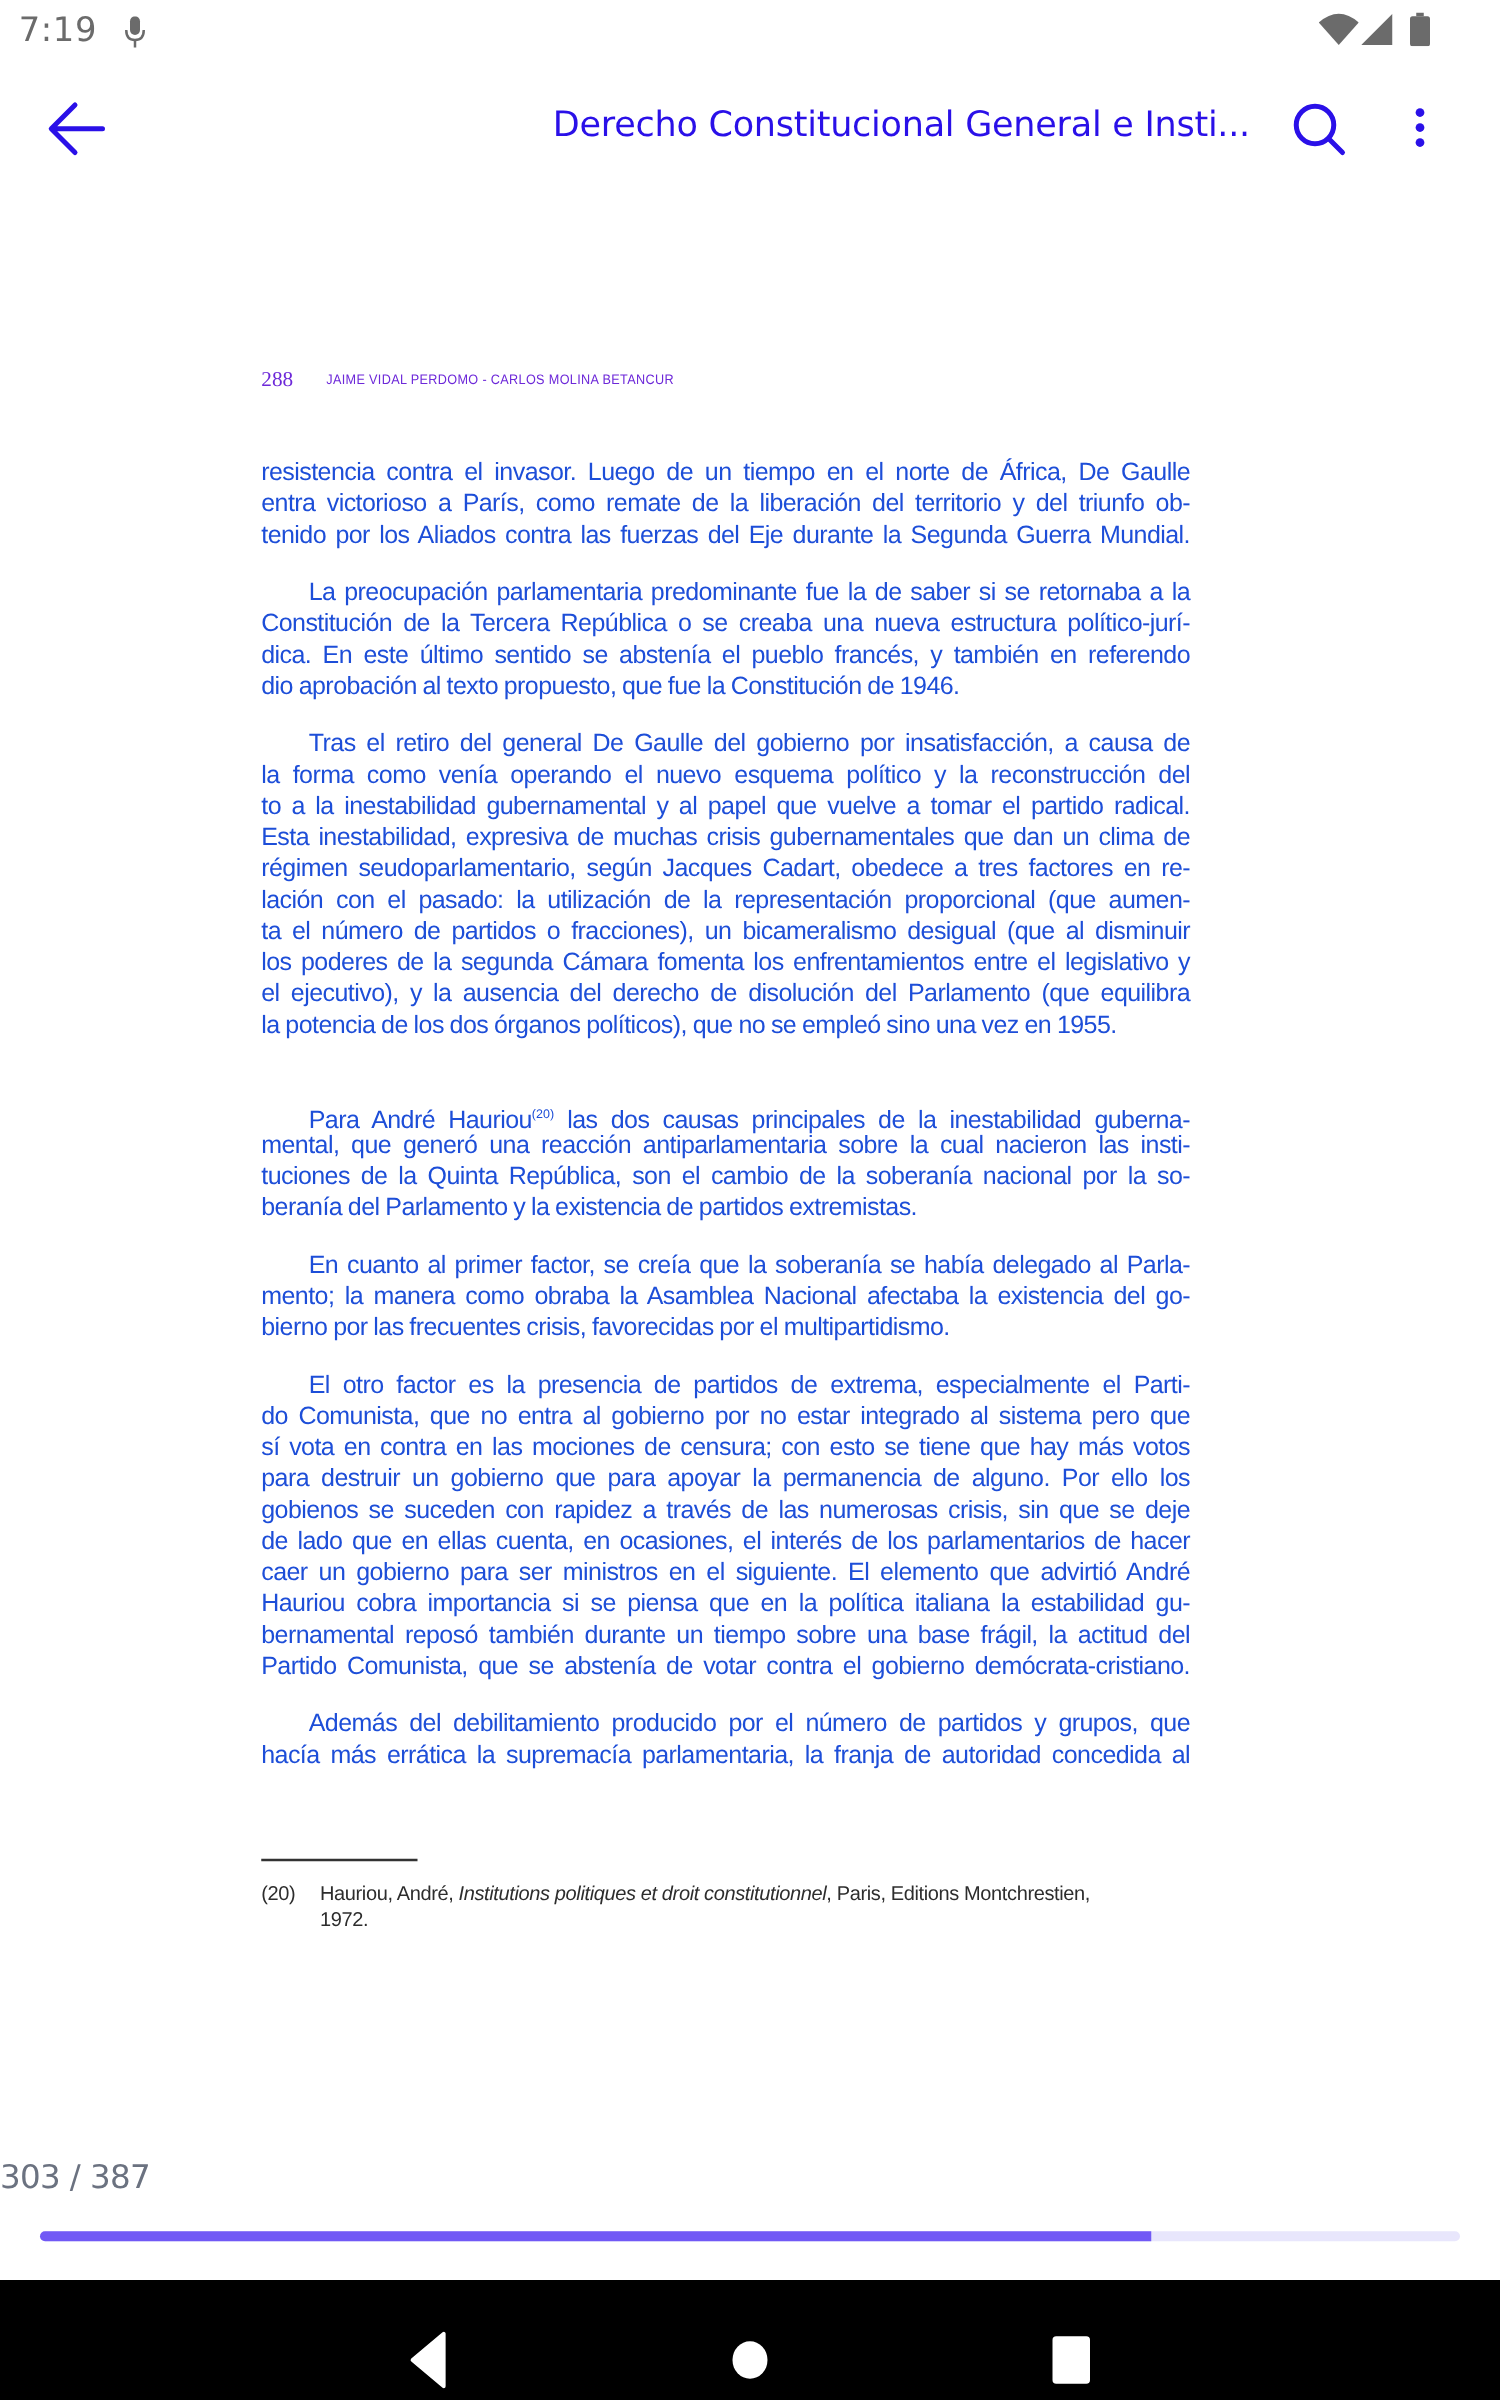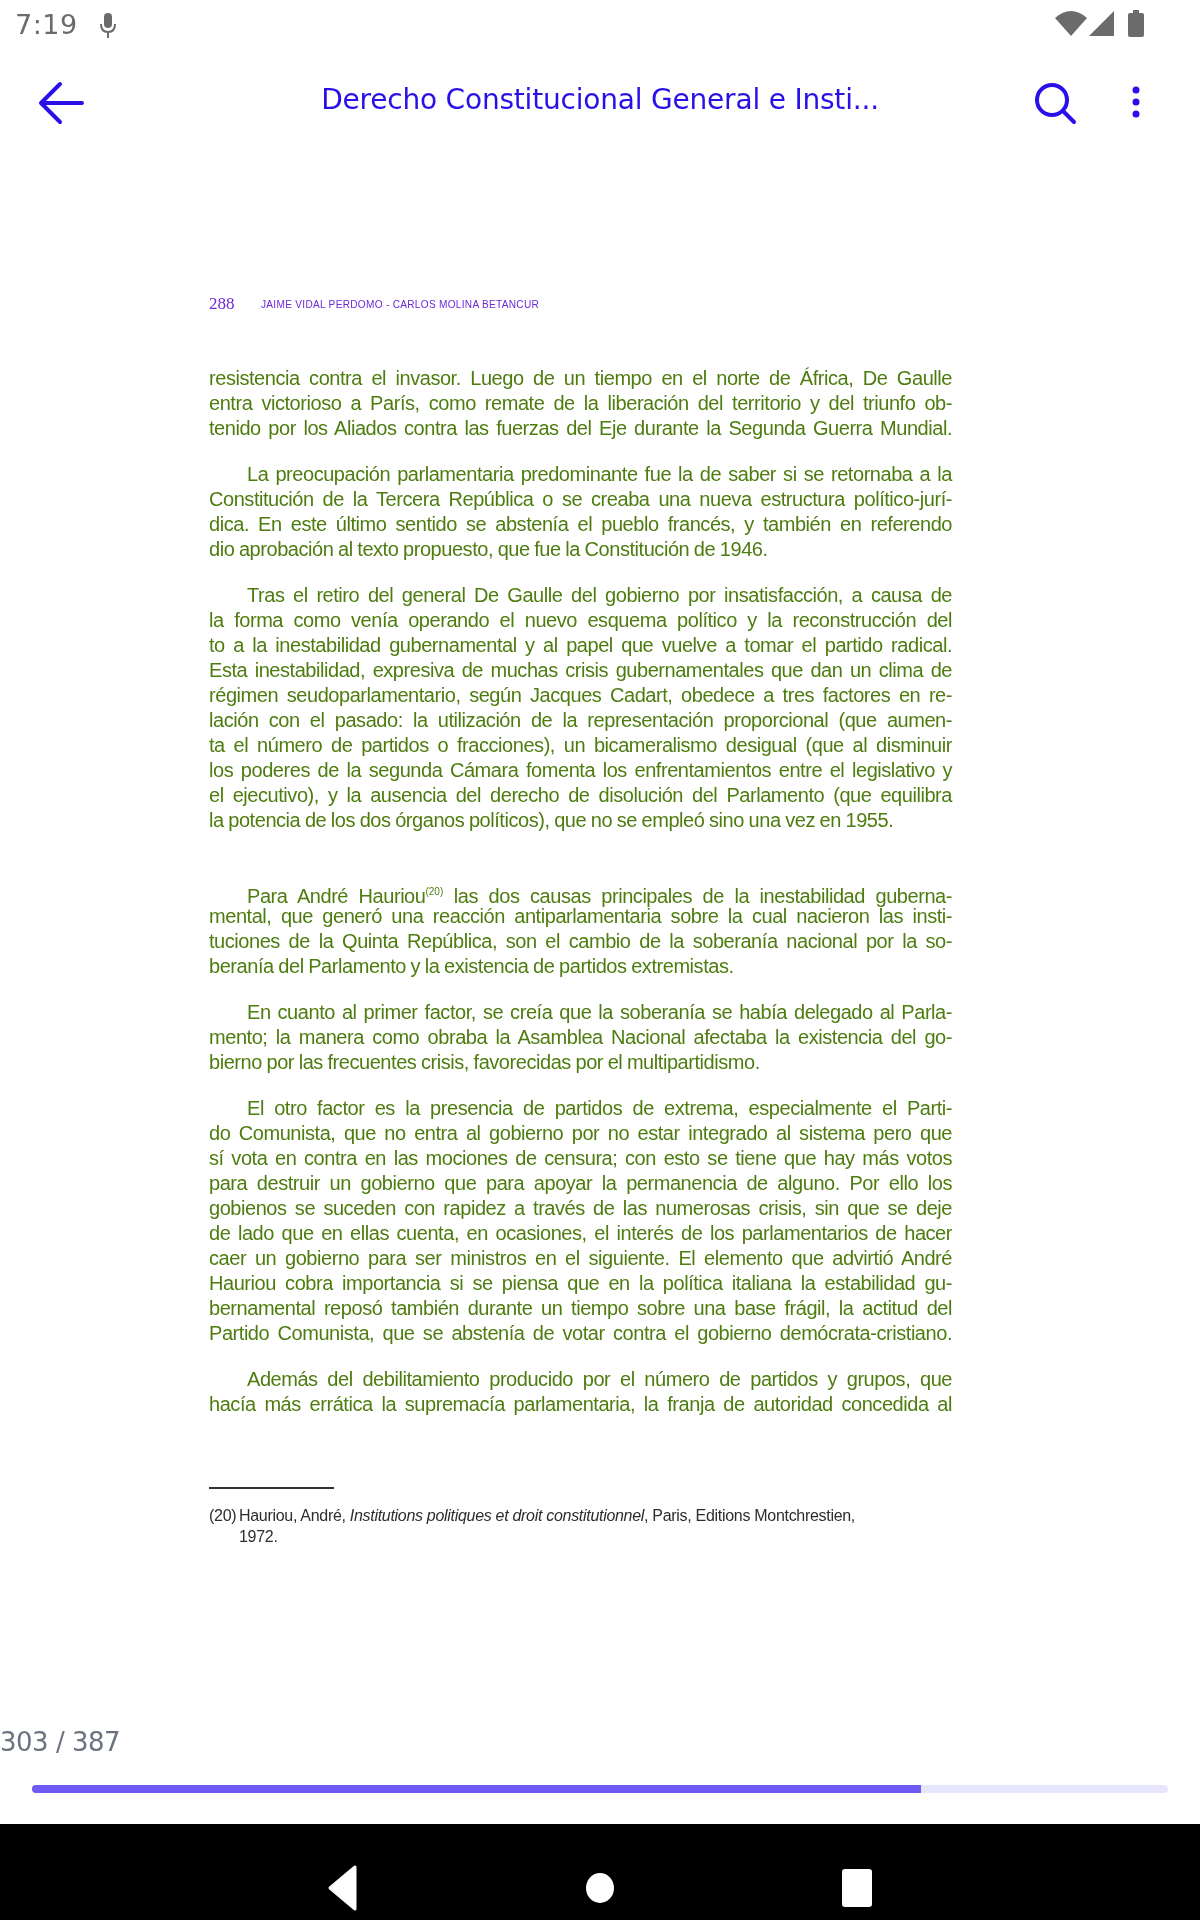--- a/index.html
+++ b/index.html
@@ -5,36 +5,36 @@
   html, body { margin:0; padding:0; }
   body { width:1200px; height:1920px; position:relative; overflow:hidden; background:#ffffff; font-family:"Liberation Sans", sans-serif; }
   .statusbar { position:absolute; left:0; top:0; width:1200px; height:50px; }
   .time { position:absolute; left:15px; top:9px; font-size:27px; color:#6b6b6b; font-family:"DejaVu Sans", sans-serif; letter-spacing:0.5px; }
   .mic { position:absolute; left:100px; top:13px; width:16px; height:26px; }
   .wifi { position:absolute; left:1055px; top:10px; width:32px; height:26px; }
   .signal { position:absolute; left:1089px; top:11px; width:25px; height:25px; }
   .battery { position:absolute; left:1128px; top:10px; width:16px; height:27px; }
   .appbar { position:absolute; left:0; top:50px; width:1200px; height:106px; }
   .back-btn { position:absolute; left:32px; top:28px; width:60px; height:50px; cursor:pointer; }
-  .title { position:absolute; left:200px; width:800px; top:33px; text-align:center; font-size:28px; color:#2a10e8; font-family:"DejaVu Sans", sans-serif; letter-spacing:-0.2px; white-space:nowrap; }
+  .title { position:absolute; left:200px; width:800px; top:33px; text-align:right; font-size:28px; color:#2a10e8; font-family:"DejaVu Sans", sans-serif; letter-spacing:-0.2px; white-space:nowrap; }
   .search-btn { position:absolute; left:1030px; top:28px; width:52px; height:52px; cursor:pointer; }
   .more-btn { position:absolute; left:1120px; top:30px; width:32px; height:50px; cursor:pointer; }
   .page { position:absolute; left:0; top:156px; width:1200px; height:1540px; }
   .running-head { position:absolute; left:209px; top:138px; width:760px; height:26px; color:#6d28d9; }
   .folio { position:absolute; left:0; top:0; font-family:"Liberation Serif", serif; font-size:17px; }
   .authors { position:absolute; left:52px; top:4px; font-family:"Liberation Sans", sans-serif; font-size:11px; letter-spacing:0.3px; transform:scaleX(0.92); transform-origin:left; }
   .para { position:absolute; left:209px; width:743px; }
-  .line { display:block; height:25px; line-height:25px; font-size:20px; color:#4d7c0f; white-space:nowrap; text-align:justify; text-align-last:justify; font-family:"Liberation Sans", sans-serif; letter-spacing:-0.45px; word-spacing:-0.5px; }
+  .line { display:block; height:25px; line-height:25px; font-size:20px; color:#1d4ed8; white-space:nowrap; text-align:justify; text-align-last:justify; font-family:"Liberation Sans", sans-serif; letter-spacing:-0.45px; word-spacing:-0.5px; }
   .line.last { text-align-last:left; }
   .line.indent { padding-left:38px; }
   sup.fn { font-size:10px; vertical-align:8px; letter-spacing:0; }
   .rule { position:absolute; left:209px; top:1331px; width:125px; height:2px; background:#333; }
   .footnote { position:absolute; left:209px; top:1349px; width:745px; font-size:16px; color:#2d2d2d; line-height:21px; letter-spacing:-0.3px; }
   .fn-num { position:absolute; left:0; top:0; }
-  .fn-text { position:absolute; left:30px; top:0; width:698px; }
+  .fn-text { position:absolute; left:47px; top:0; width:698px; }
   .fn-text i { font-style:italic; }
   .page-counter { position:absolute; left:0; width:1200px; top:1727px; text-align:left; font-size:26px; color:#6b7280; font-family:"DejaVu Sans", sans-serif; letter-spacing:-0.5px; }
   .progress-track { position:absolute; left:32px; top:1785px; width:1136px; height:8px; border-radius:4px; background:#e8e6fc; cursor:pointer; }
   .progress-fill { position:absolute; left:0; top:0; height:8px; border-radius:4px 0 0 4px; background:#7159f5; }
   .navbar { position:absolute; left:0; top:1824px; width:1200px; height:96px; background:#000; }
   .nav-back { position:absolute; left:322px; top:40px; width:40px; height:48px; cursor:pointer; }
   .nav-home { position:absolute; left:580px; top:42px; width:40px; height:44px; cursor:pointer; }
   .nav-recents { position:absolute; left:836px; top:42px; width:42px; height:44px; cursor:pointer; }
 </style>
 </head>

